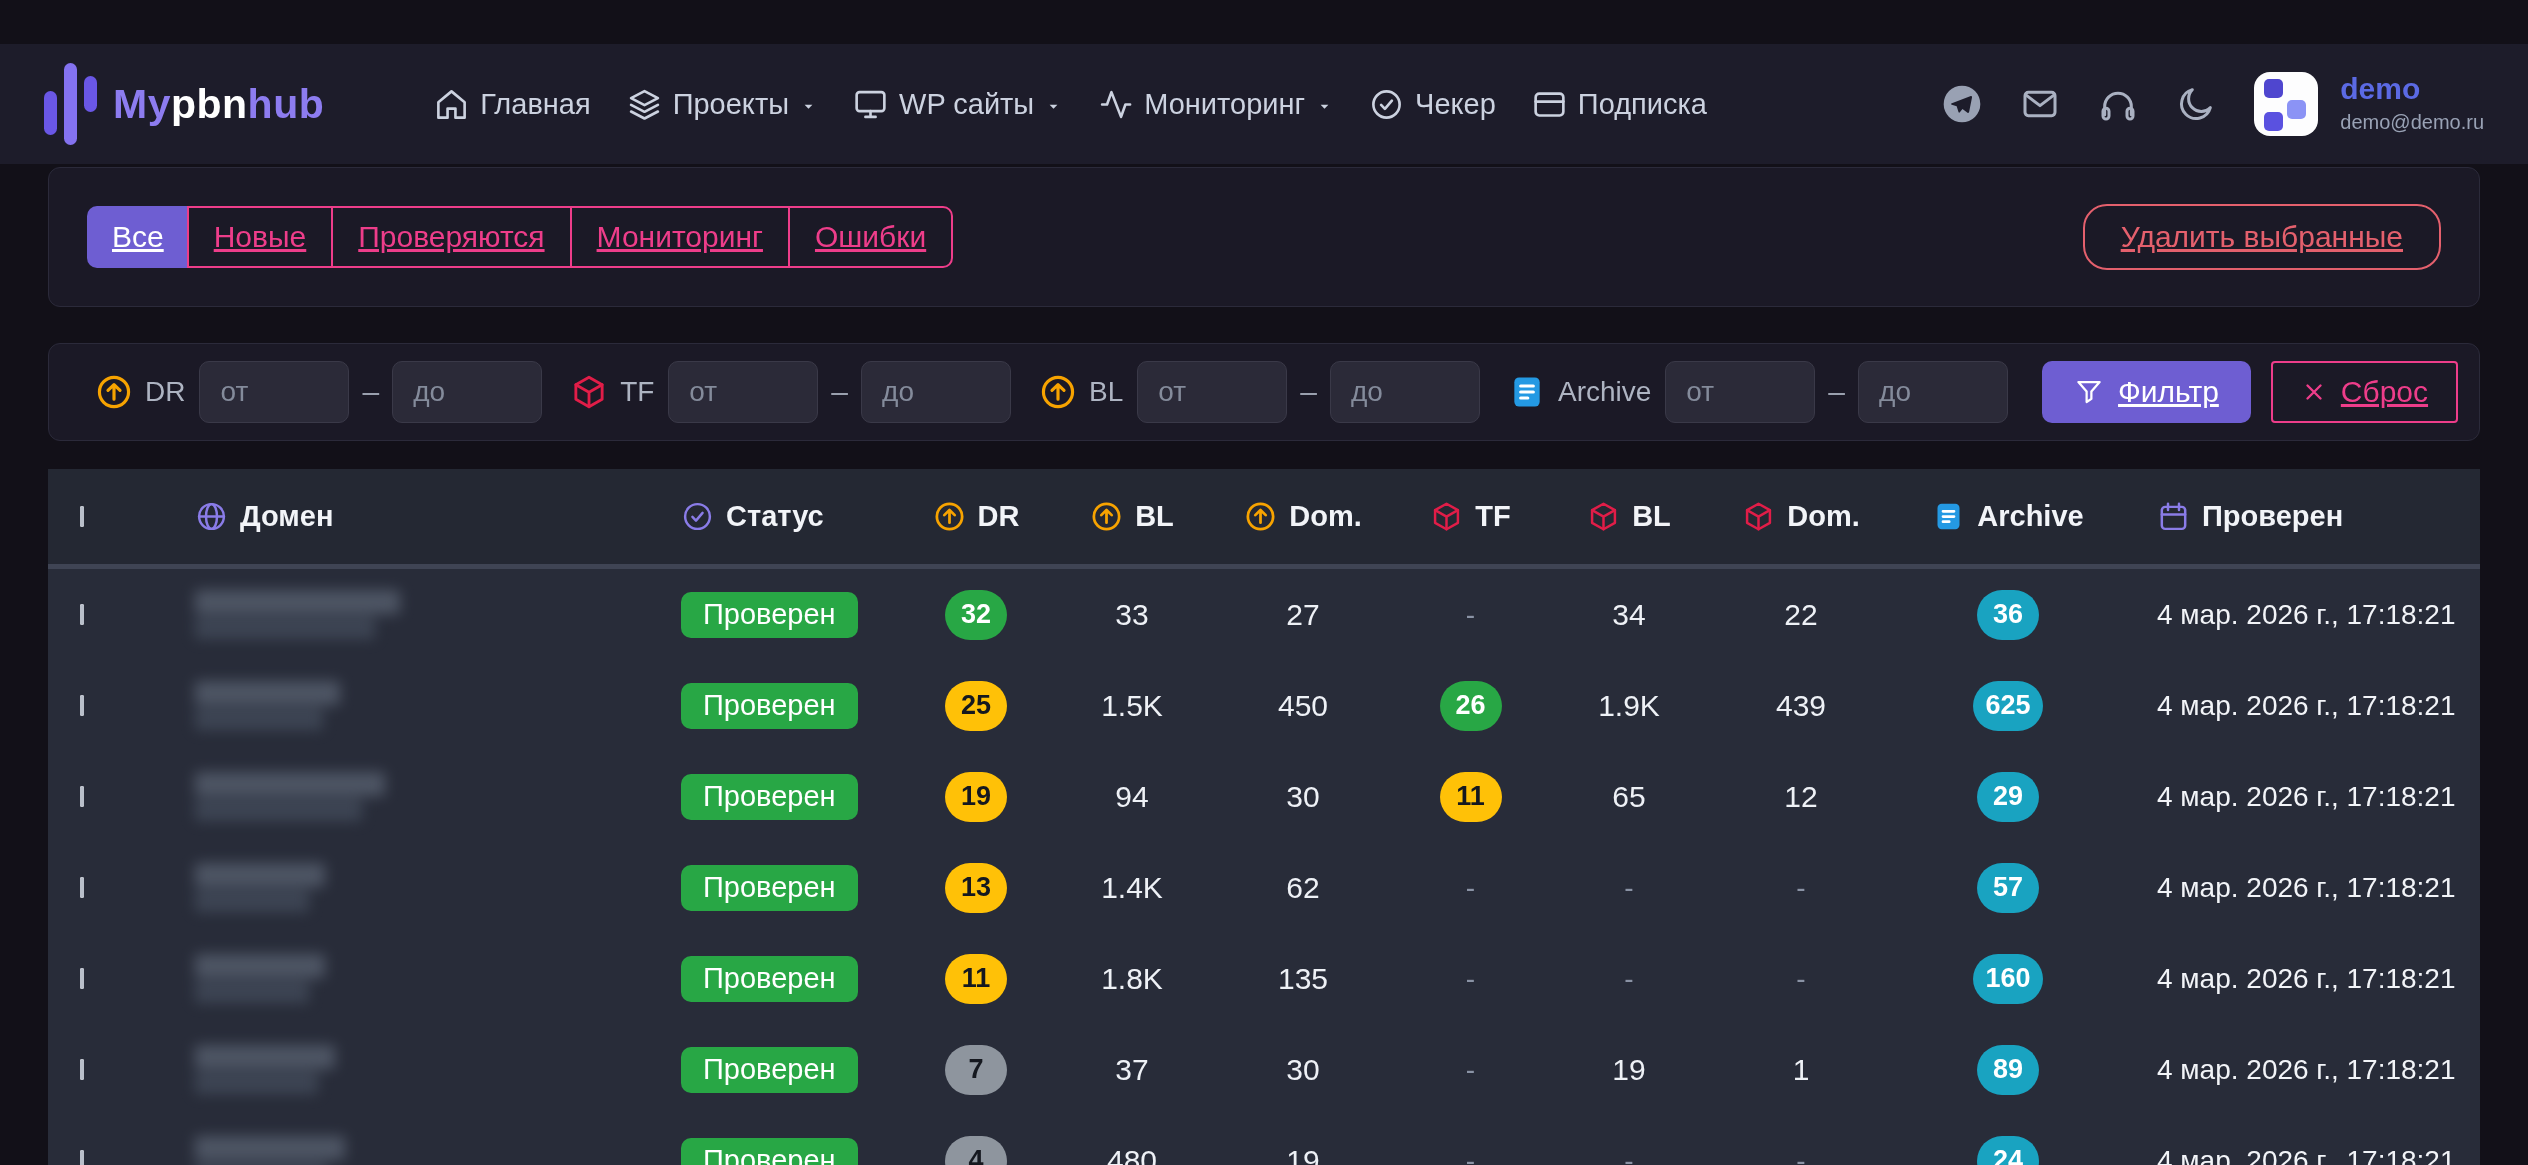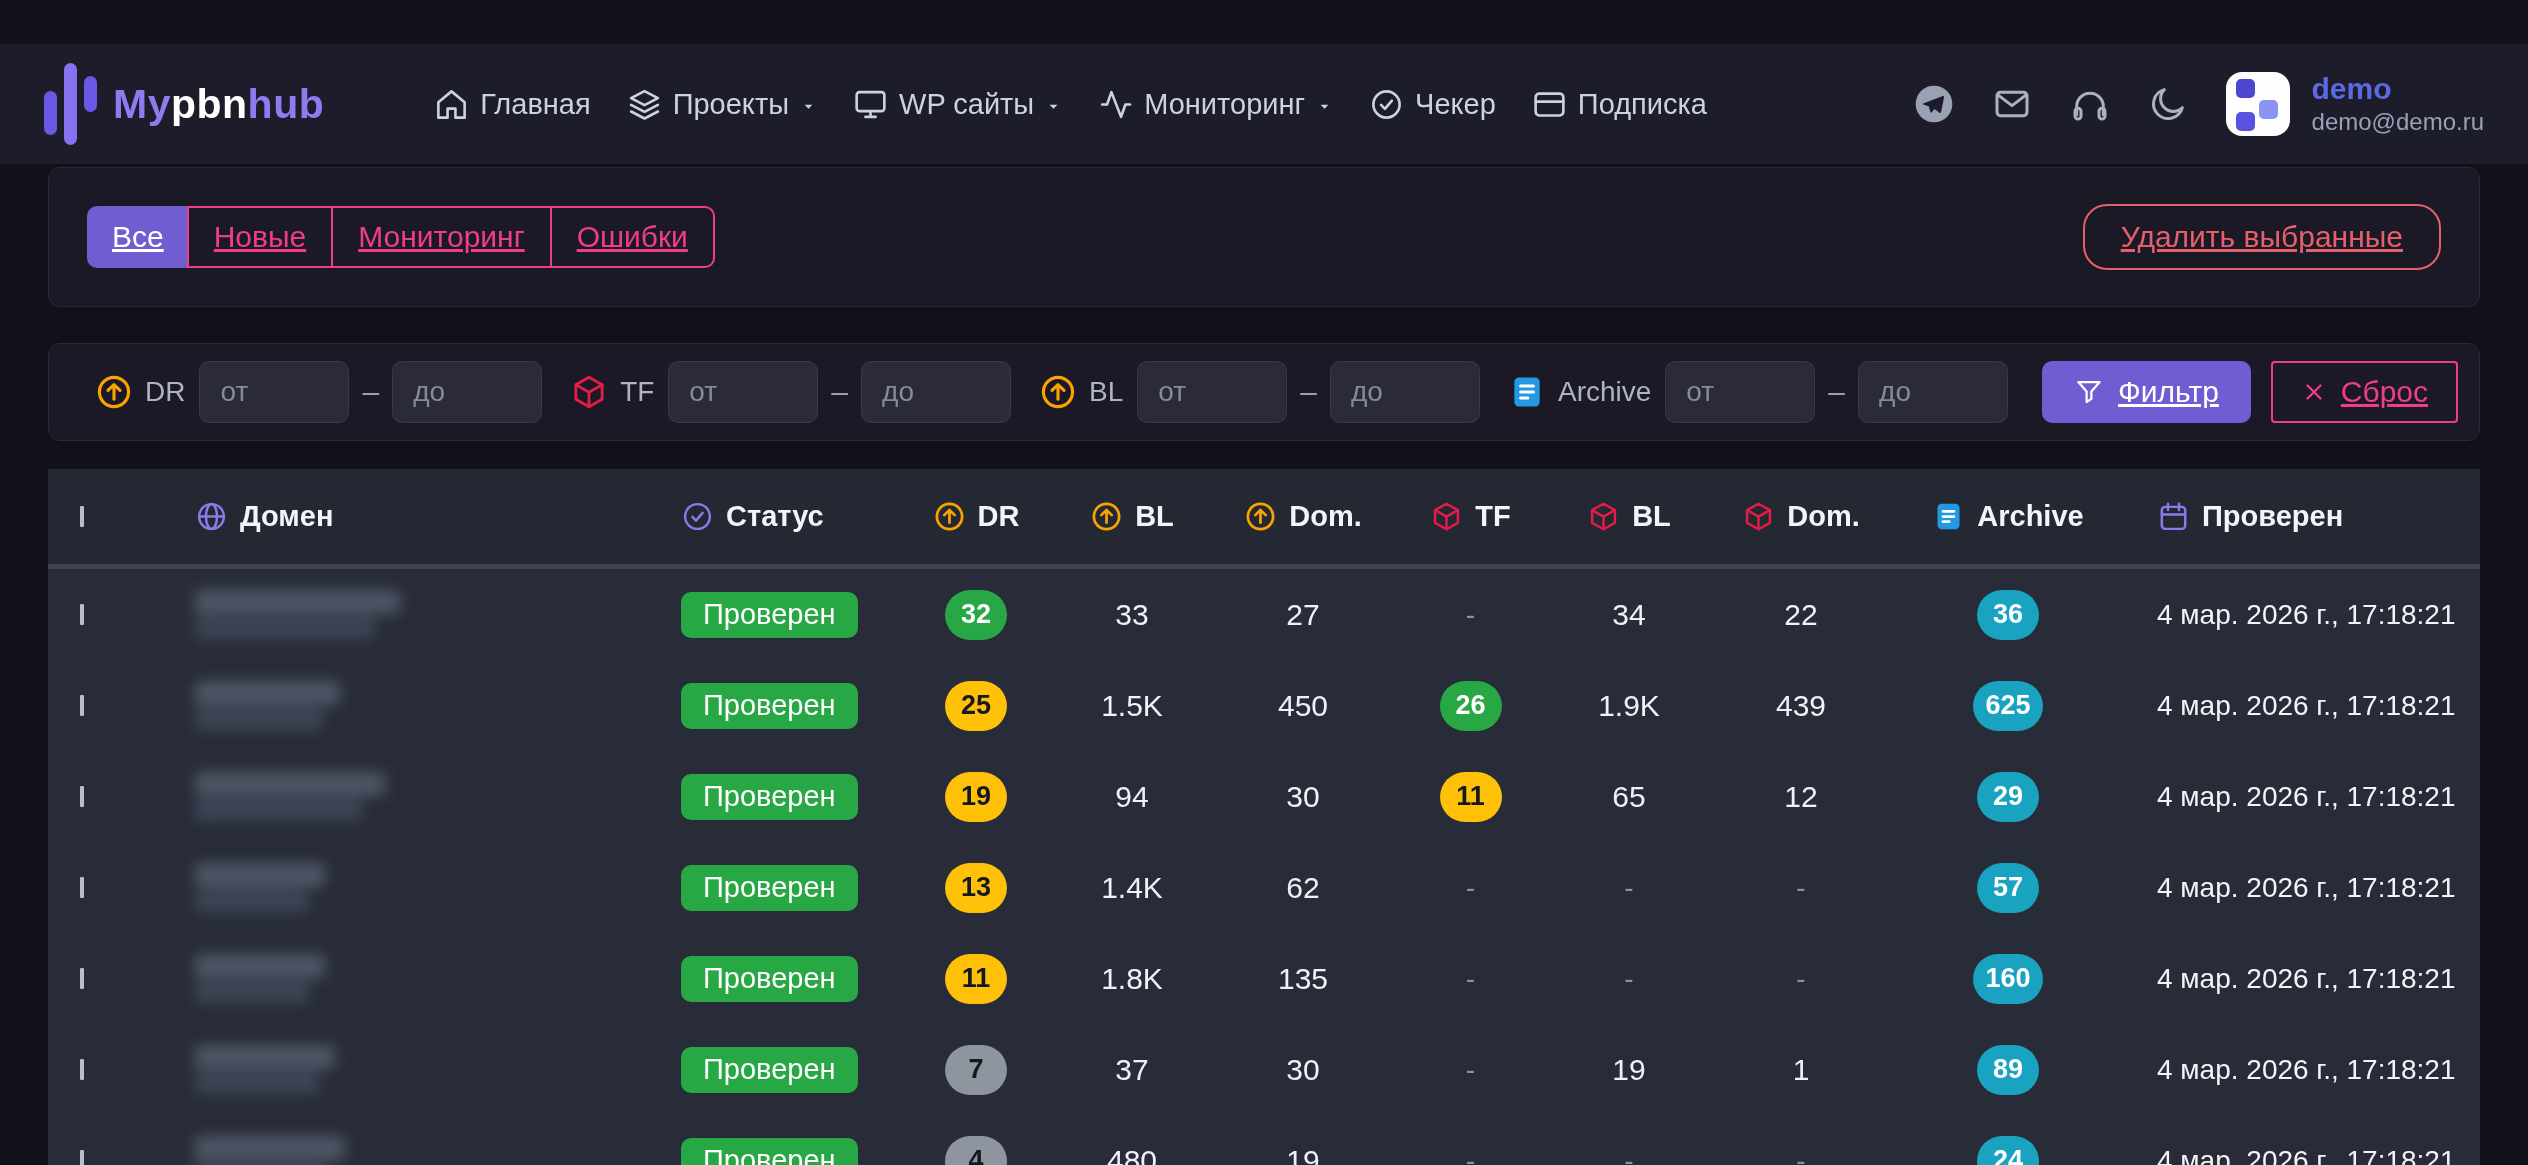--- a/index.html
+++ b/index.html
@@ -34,21 +34,21 @@
   .nav-right{margin-left:auto;display:flex;align-items:center;gap:38px;}
   .nav-ico{color:#aab1c2;}
   .nav-ico svg{width:40px;height:40px;}
   .avatar{width:64px;height:64px;background:#fdfdfe;border-radius:16px;position:relative;flex:0 0 auto;}
   .avatar i{position:absolute;width:19px;height:19px;border-radius:5px;}
   .avatar i:nth-child(1){left:10px;top:7px;background:#4f46cf;}
   .avatar i:nth-child(2){left:33px;top:28px;background:#8b93f5;}
   .avatar i:nth-child(3){left:10px;top:40px;background:#5a51e0;}
   .user-meta{margin-left:-16px;}
   .user-name{color:#5b6ae4;font-size:30px;font-weight:bold;line-height:36px;}
-  .user-email{color:#99a2b5;font-size:24px;line-height:30px;}
+  .user-email{color:#99a2b5;font-size:20px;line-height:30px;}
 
   
   .main{padding:0 48px;}
   .card{background:var(--card-bg);border:1px solid var(--card-border);border-radius:12px;}
   .tabs-card{margin-top:3px;height:140px;display:flex;align-items:center;justify-content:space-between;padding:0 38px;}
   .tab-group{display:flex;}
   .tab{height:62px;display:flex;align-items:center;padding:0 25px;font-size:30px;}
   .tab.active{background:var(--purple);color:#fff;border-radius:10px 0 0 10px;}
   .tab.outline{border:2px solid var(--pink);color:var(--pink);margin-left:-2px;}
   .tab.outline:last-child{border-radius:0 10px 10px 0;}
@@ -216,20 +216,21 @@
     </div>
   </div>
 </header>
 
 <main class="main">
 
   <section class="card tabs-card">
     <div class="tab-group" id="tab-group">
         <button class="tab active">Все</button>
         <button class="tab outline">Новые</button>
+        <button class="tab outline">Проверяются</button>
         <button class="tab outline">Мониторинг</button>
         <button class="tab outline">Ошибки</button>
       </div>
     <button class="delete-btn">Удалить выбранные</button>
   </section>
 
   <section class="card filter-card">
     <div class="filter-groups" id="filter-groups">
         <div class="fgroup">
     <span class="f-ic c-orange">

